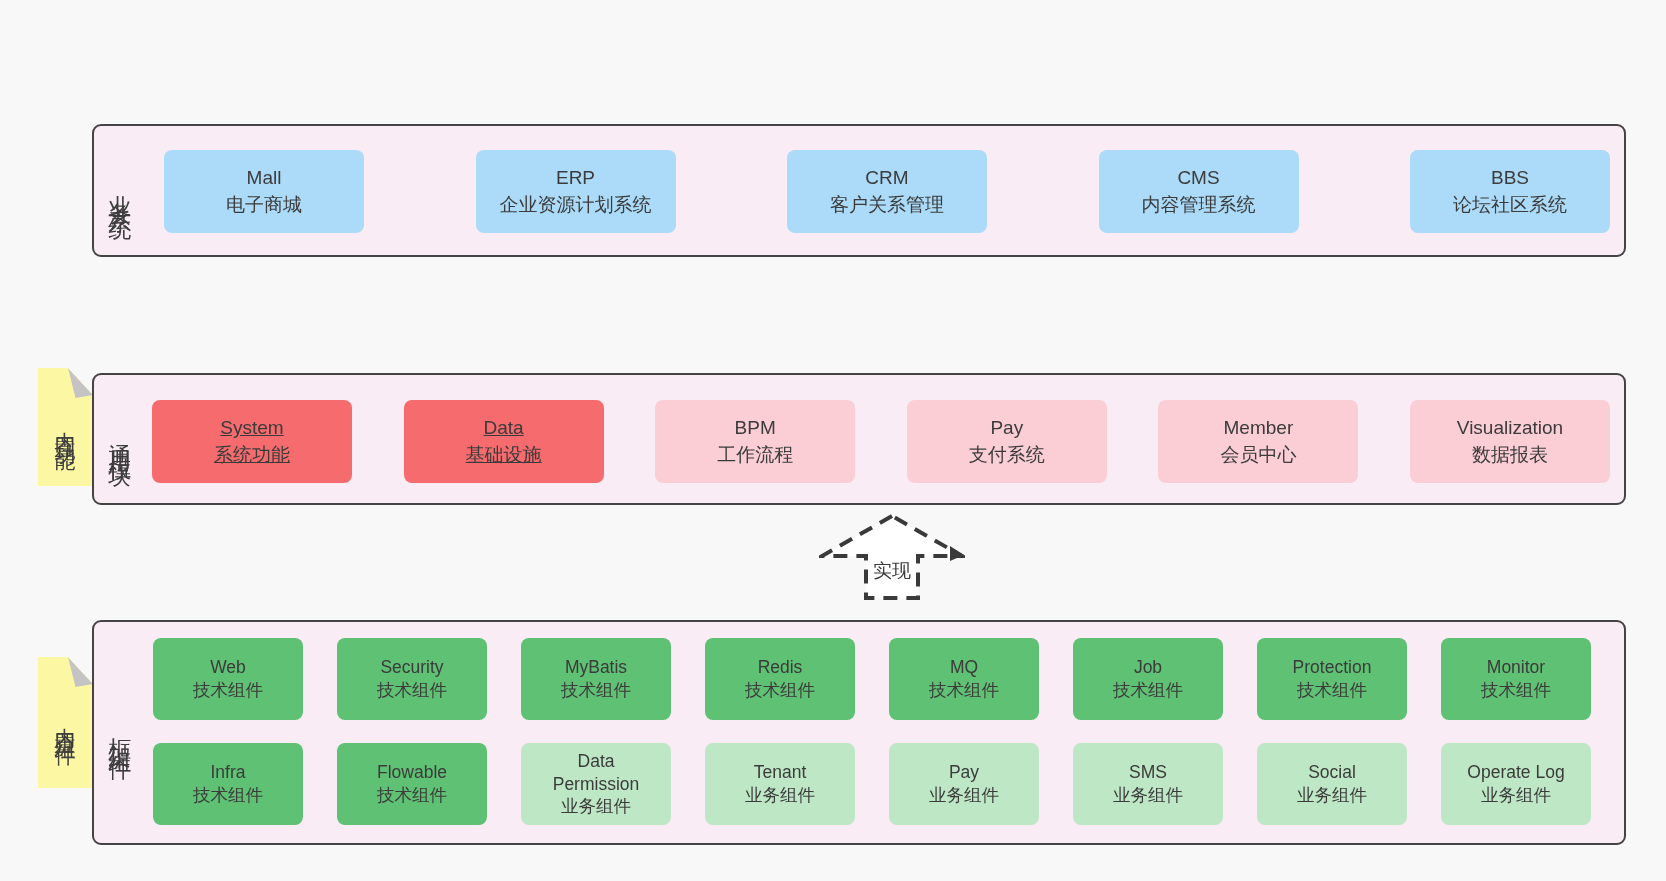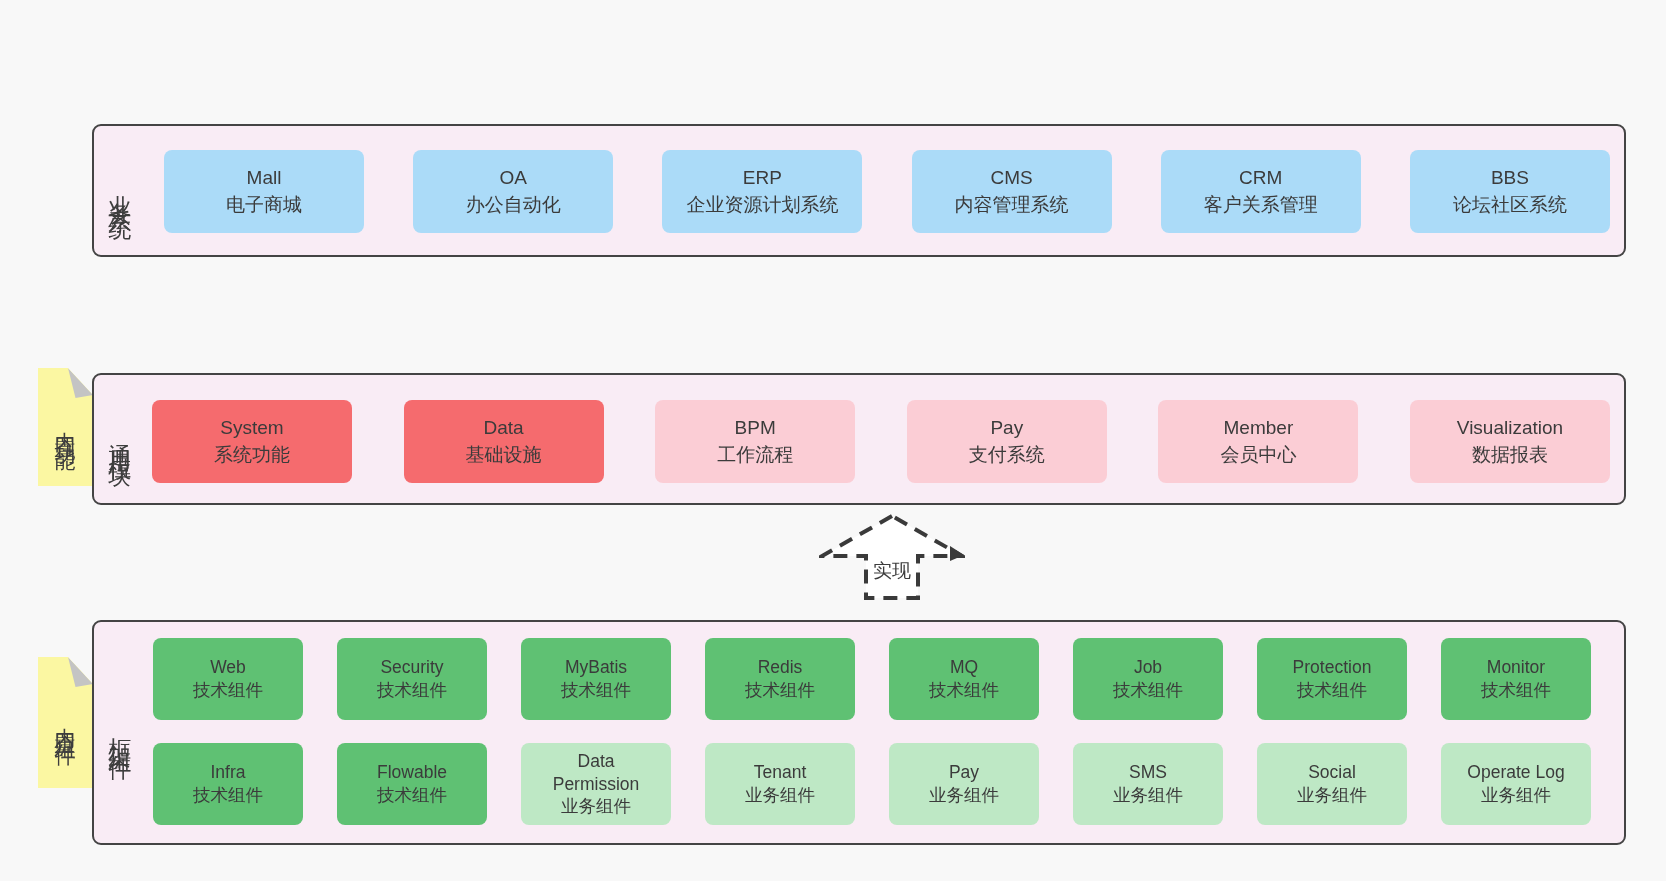--- a/index.html
+++ b/index.html
@@ -29,21 +29,21 @@
   #sec-framework .row{left:59px;right:33px;}
   #sec-framework .row.r1{top:16px;}
   #sec-framework .row.r2{top:121px;}
   .box{
     width:200px;height:83px;border-radius:8px;
     display:flex;flex-direction:column;align-items:center;justify-content:center;
     text-align:center;font-size:19px;line-height:1.38;color:#3b3b3b;
   }
   #sec-framework .box{width:150px;height:82px;font-size:17.5px;line-height:1.3;}
   .blue{background:var(--blue,#abdbf8);}
-  .red{background:var(--red,#f56b6e);}
+  .red{background:var(--red,#f56b6e);text-decoration:underline;}
   .pink{background:var(--pink,#fbcdd5);}
   .gdark{background:var(--green-dark,#5fc173);}
   .glight{background:var(--green-light,#bee8c5);}
   .wrap3 .en{max-width:96px;}
   .sticky{
     position:absolute;left:38px;width:55px;
     background:var(--sticky-yellow,#fbf7a2);
     display:flex;align-items:center;justify-content:center;
     clip-path:polygon(0 0,calc(100% - 25px) 0,100% 27px,100% 100%,0 100%);
   }
@@ -83,34 +83,30 @@
   </div>
 
   <div class="section" id="sec-business">
     <div class="vlabel">业务系统</div>
     <div class="row">
       <div class="box blue">
         <span class="en">Mall</span>
         <span class="zh">电子商城</span>
       </div>
       <div class="box blue">
-        <span class="en">OA</span>
-        <span class="zh">办公自动化</span>
-      </div>
-      <div class="box blue">
         <span class="en">ERP</span>
         <span class="zh">企业资源计划系统</span>
       </div>
       <div class="box blue">
+        <span class="en">CRM</span>
+        <span class="zh">客户关系管理</span>
+      </div>
+      <div class="box blue">
         <span class="en">CMS</span>
         <span class="zh">内容管理系统</span>
-      </div>
-      <div class="box blue">
-        <span class="en">CRM</span>
-        <span class="zh">客户关系管理</span>
       </div>
       <div class="box blue">
         <span class="en">BBS</span>
         <span class="zh">论坛社区系统</span>
       </div>
     </div>
   </div>
 
 
   <div class="section" id="sec-modules">

